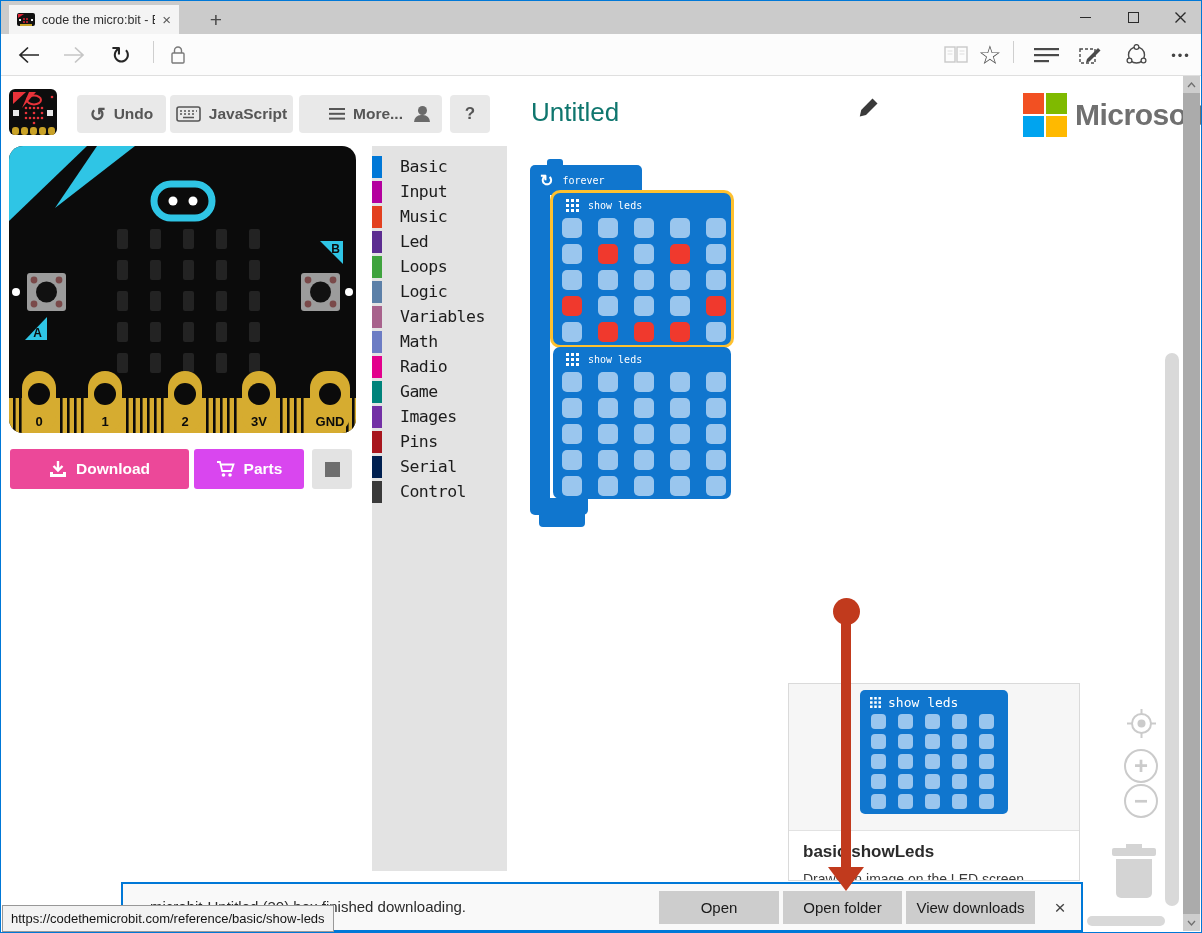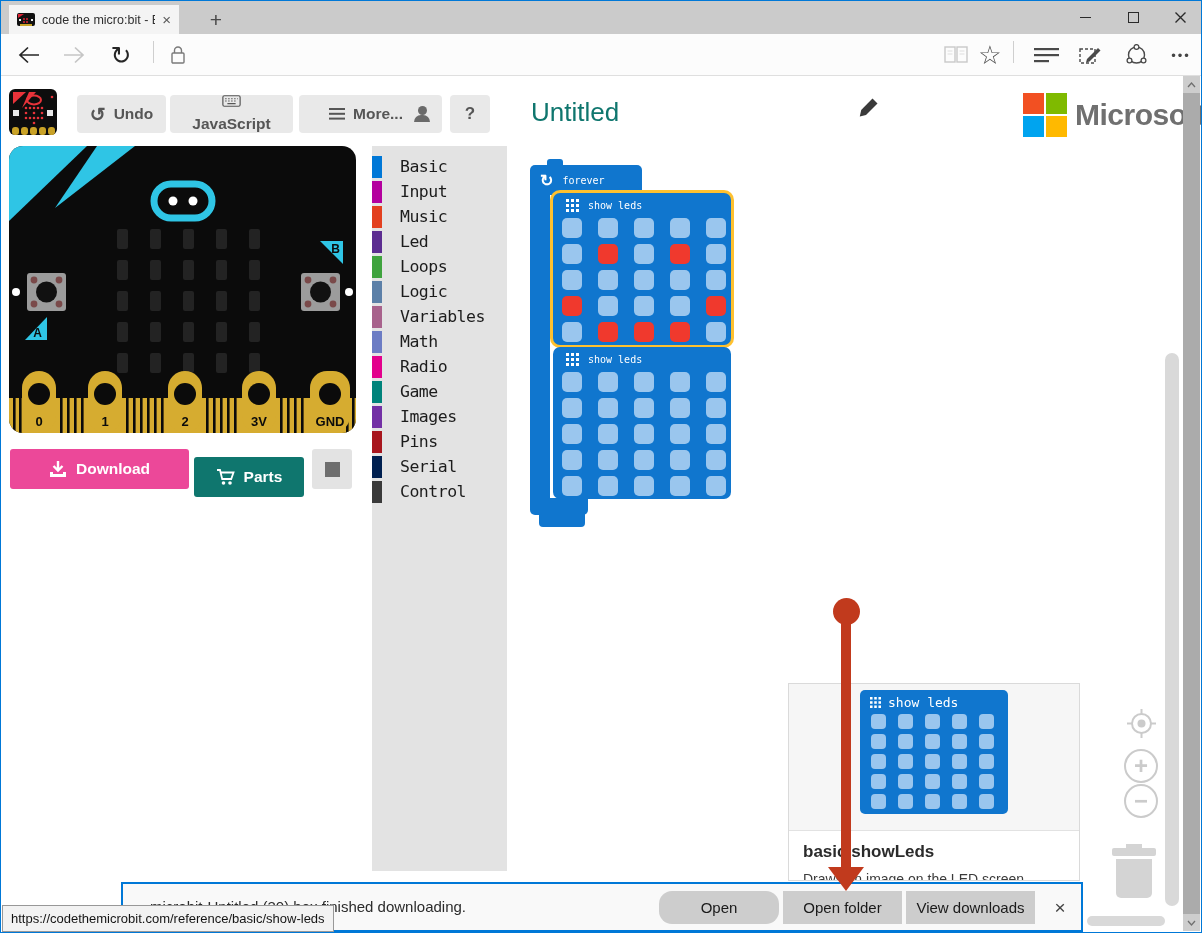--- a/index.html
+++ b/index.html
@@ -51,21 +51,21 @@
     background:#565656; box-shadow:0 4.8px 0 #565656, 0 9.6px 0 #565656; }
 
   
   .main { position:absolute; left:1px; top:142px; right:1px; bottom:1px; background:#fff; }
 
   
   .sim-btn { position:absolute; top:306px; height:40px; border:none; border-radius:3px;
     color:#fff; font-size:15.5px; font-weight:bold; display:flex; align-items:center;
     justify-content:center; gap:9px; font-family:"Liberation Sans", sans-serif; }
   .btn-download { left:8px; width:179px; background:#ec4899; }
-  .btn-parts { left:192px; width:110px; background:#0f766e;margin-top:8px; }
+  .btn-parts { left:192px; width:110px; background:#d946ef; }
   .btn-stop { left:310px; width:40px; background:#E3E3E3; }
   .stop-square { width:15px; height:15px; background:#6E6E6E; }
 
   
   .flyout { position:absolute; left:370px; top:3px; width:135px; height:725px; background:#E3E3E3;
     padding-top:8px; }
   .cat-row { display:flex; align-items:center; height:25px; cursor:pointer; }
   .cat-chip { width:10px; height:22px; margin-right:18px; flex:none; }
   .cat-label { font-family:"DejaVu Sans Mono", monospace; font-size:16.5px; color:#1C1C1C;
     letter-spacing:-0.5px; }
@@ -276,21 +276,21 @@
           <rect x="21" y="38" width="7" height="8" rx="3"></rect>
           <rect x="30" y="38" width="7" height="8" rx="3"></rect>
           <rect x="39" y="38" width="7" height="8" rx="3"></rect>
       </g>
     </svg>
 
     <button class="hbtn" style="left:75px; width:89px;">
       <span style="font-size:19px;">↺</span>
       <span>Undo</span>
     </button>
-    <button class="hbtn" style="left:168px; width:123px;flex-direction:column;">
+    <button class="hbtn" style="left:168px; width:123px;">
       <svg width="25" height="16" viewBox="0 0 25 16" fill="none">
           <rect x="1" y="1" width="23" height="14" rx="2" stroke="#565656" stroke-width="1.6"></rect>
           <path d="M4 5 h2 M8 5 h2 M12 5 h2 M16 5 h2 M20 5 h1 M4 8 h2 M8 8 h2 M12 8 h2 M16 8 h2 M7 11.5 h11" stroke="#565656" stroke-width="1.4"></path>
         </svg>
       <span>JavaScript</span>
     </button>
     <button class="hbtn" style="left:297px; width:118px;padding-left:16px;">
       <span class="bars-icon"></span>
       <span>More...</span>
     </button>
@@ -706,21 +706,21 @@
     <div class="bs-thumb"></div>
     <div class="bs-arrow" style="bottom:0;">
       <svg width="9" height="6" viewBox="0 0 9 6" fill="none">
           <path d="M1 1 L4.5 5 L8 1" stroke="#6F6F6F" stroke-width="1.3"></path>
         </svg>
     </div>
   </div>
 
   <div class="notif">
     <span class="notif-msg">microbit-Untitled (30).hex finished downloading.</span>
-    <button class="notif-btn" style="left:536px; width:120px;border-radius:13px;">Open</button>
+    <button class="notif-btn" style="left:536px; width:120px;">Open</button>
     <button class="notif-btn" style="left:660px; width:119px;">Open folder</button>
     <button class="notif-btn" style="left:783px; width:129px;">View downloads</button>
     <button class="notif-close">×</button>
   </div>
 
   <div class="status-tip">https://codethemicrobit.com/reference/basic/show-leds</div>
 
 </div>
 
 </body></html>

